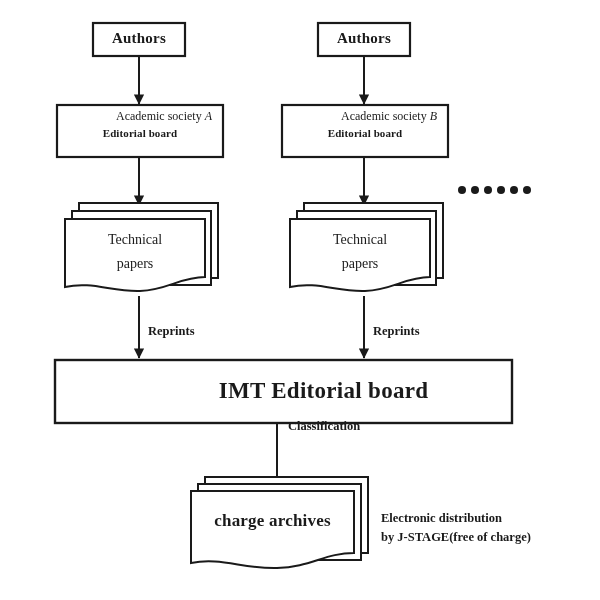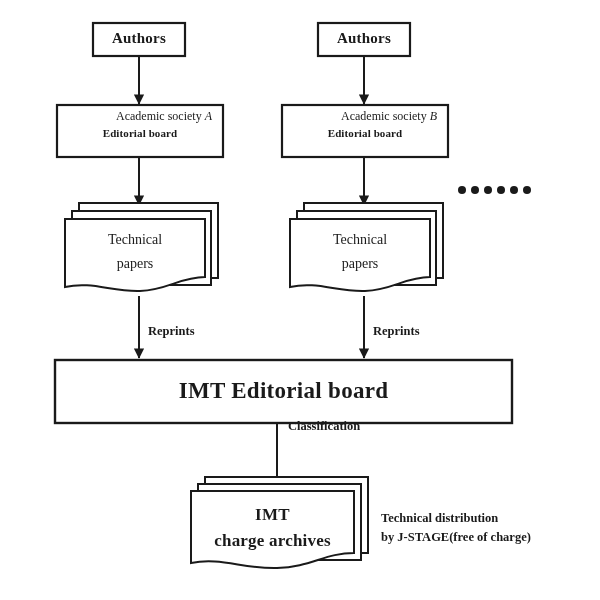--- a/index.html
+++ b/index.html
@@ -133,27 +133,26 @@
 
   <div id="ellipsis-dots" class="lbl" style="left:458px; top:186px; display:flex; gap:5px; align-items:center;">
       <span style="width: 8px; height: 8px; border-radius: 50%; background: rgb(26, 26, 26); display: inline-block;"></span>
       <span style="width: 8px; height: 8px; border-radius: 50%; background: rgb(26, 26, 26); display: inline-block;"></span>
       <span style="width: 8px; height: 8px; border-radius: 50%; background: rgb(26, 26, 26); display: inline-block;"></span>
       <span style="width: 8px; height: 8px; border-radius: 50%; background: rgb(26, 26, 26); display: inline-block;"></span>
       <span style="width: 8px; height: 8px; border-radius: 50%; background: rgb(26, 26, 26); display: inline-block;"></span>
       <span style="width: 8px; height: 8px; border-radius: 50%; background: rgb(26, 26, 26); display: inline-block;"></span>
     </div>
 
-  <div class="lbl t-imt-board" style="left:55px; top:378px; width:457px;">IMT Editorial board</div>
+  <div class="lbl t-imt-board" style="left:55px; top:378px; width:457px;padding-left:40px;">IMT Editorial board</div>
 
   <div class="lbl t-edge" style="left:288px; top:419px;">Classification</div>
 
   <div class="lbl" style="left:191px; top:505px; width:163px;">
-    <div class="t-arch-top">IMT</div>
     <div class="t-arch-bot" style="margin-top:6px;">charge archives</div>
   </div>
 
   <div class="lbl t-note" style="left:381px; top:509px;">
-    <div>Technical distribution</div>
+    <div>Electronic distribution</div>
     <div>by J-STAGE(free of charge)</div>
   </div>
 
 </div>
 
 </body></html>

